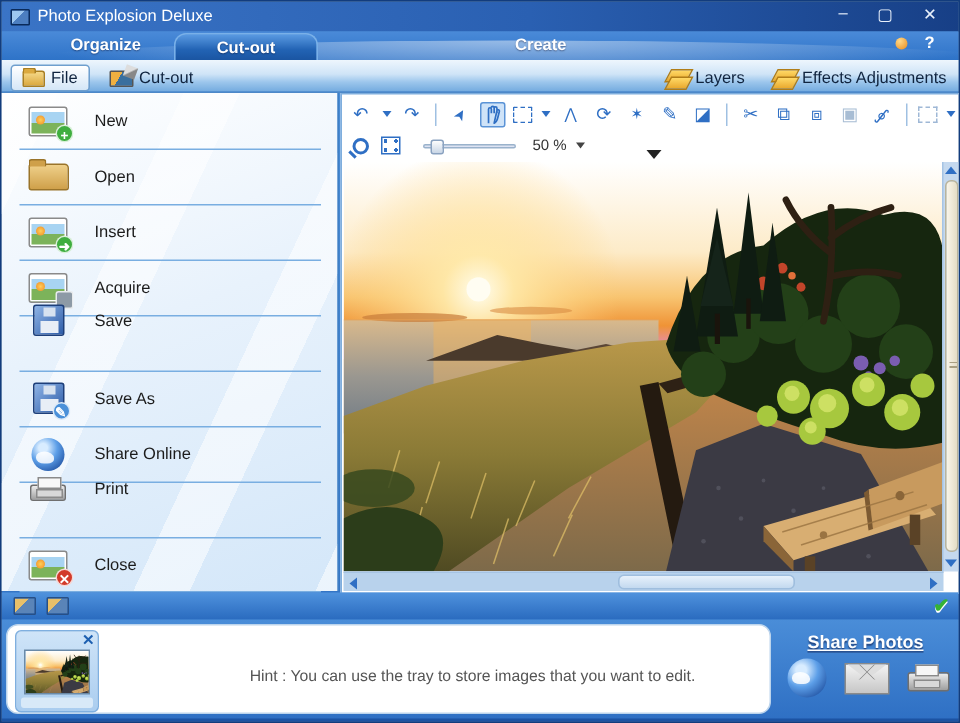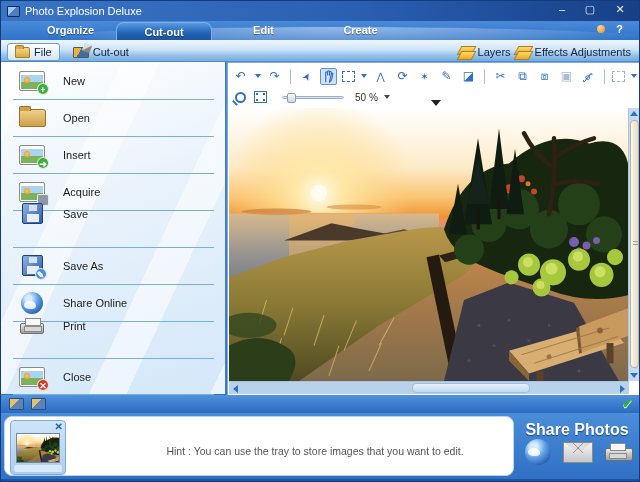--- a/index.html
+++ b/index.html
@@ -39,21 +39,21 @@
   .rbtn.framed{background:linear-gradient(180deg,#ffffff,#d4e6f7);border:1px solid #6f9fce;
     box-shadow:0 1px 1px rgba(255,255,255,.7) inset;}
   .folder-s{width:15px;height:11px;border-radius:1px 2px 1px 1px;position:relative;
     background:linear-gradient(180deg,#f5d98a,#dba93f);border:1px solid #a97f23;}
   .folder-s::before{content:"";position:absolute;left:-1px;top:-3px;width:7px;height:3px;
     background:#dba93f;border:1px solid #a97f23;border-bottom:none;border-radius:2px 2px 0 0;}
   .cutout-s{width:16px;height:11px;position:relative;border:1px solid #555;border-radius:1px;
     background:linear-gradient(120deg,#f0b040 40%,#3a6f9e 40%);}
   .cutout-s::after{content:"";position:absolute;right:-3px;top:-4px;width:8px;height:8px;
     background:linear-gradient(135deg,#ddd 45%,#888 55%);transform:rotate(20deg);}
-  .ribbon-right{margin-left:auto;display:flex;align-items:center;padding-right:8px;}
+  .ribbon-right{margin-left:auto;display:flex;align-items:center;gap:14px;padding-right:8px;}
   .layers-ico{width:16px;height:13px;position:relative;}
   .layers-ico::before,.layers-ico::after{content:"";position:absolute;left:1px;width:13px;height:7px;
     background:linear-gradient(180deg,#ffd966,#e9a82c);border:1px solid #b07d18;transform:skewX(-28deg);}
   .layers-ico::before{top:0;} .layers-ico::after{top:5px;}
   .rlabel{font-size:11px;color:#10243f;}
 
   
   .sidebar{left:0;top:61px;width:225px;height:332px;
     background:
       repeating-linear-gradient(115deg,rgba(255,255,255,.55) 0 34px,rgba(255,255,255,0) 34px 110px),
@@ -157,22 +157,22 @@
   .traypanel{position:absolute;left:3px;top:3px;width:510px;height:60px;background:#fff;border-radius:8px;
     border:1px solid #bcd4ec;}
   .hint{position:absolute;left:120px;top:28px;width:380px;text-align:center;font-size:10.5px;color:#555;}
   .thumbcard{position:absolute;left:5px;top:3px;width:56px;height:55px;border-radius:4px;cursor:pointer;
     background:linear-gradient(180deg,#cfe4f8,#aacdef);border:1px solid #7fafdf;}
   .thumbcard .x{position:absolute;right:2px;top:0px;color:#1d5fb0;font-size:10px;font-weight:bold;cursor:pointer;}
   .thumbcard .img{position:absolute;left:5px;top:12px;width:44px;height:30px;border:1px solid #6a8aa8;overflow:hidden;}
   .thumbcard .strip{position:absolute;left:3px;bottom:2px;width:48px;height:7px;background:#d8e9f8;border-radius:2px;}
 
   .sharezone{position:absolute;left:516px;top:0px;width:124px;height:66px;}
-  .share-title{position:absolute;left:0;top:8px;width:120px;text-align:center;color:#fff;font-size:16px;font-weight:bold;
-    text-shadow:0 1px 1px rgba(0,0,40,.5);}
+  .share-title{position:absolute;left:0;top:8px;width:120px;text-align:center;color:#fff;font-size:12px;font-weight:bold;
+    text-shadow:0 1px 1px rgba(0,0,40,.5);text-decoration:underline;}
   .share-icons{position:absolute;left:2px;top:26px;width:120px;display:flex;justify-content:space-around;align-items:center;}
   .globe.big{width:26px;height:26px;cursor:pointer;}
   .envelope{width:30px;height:21px;border:1px solid #8a8a8a;position:relative;cursor:pointer;
     background:linear-gradient(180deg,#f4f4f4,#c6c6c6);}
   .envelope::before{content:"";position:absolute;left:1px;top:0;width:0;height:0;
     border-left:13px solid transparent;border-right:13px solid transparent;border-top:10px solid #dedede;}
   .envelope::after{content:"";position:absolute;left:1px;top:0;width:26px;height:10px;
     background:linear-gradient(135deg,transparent 48%,#999 49% 51%,transparent 52%),
                linear-gradient(225deg,transparent 48%,#999 49% 51%,transparent 52%);}
   .printer.big{width:28px;height:13px;margin-top:4px;cursor:pointer;}
@@ -189,21 +189,20 @@
     <span class="wctl min">–</span>
     <span class="wctl max">▢</span>
     <span class="wctl cls">✕</span>
   </div>
 
   <div class="abs tabbar">
     <span class="swoosh"></span>
   </div>
   <div class="abs tab" style="left:22px;top:20px;width:95px;">Organize</div>
   <div class="abs tab active" style="left:115px;top:21px;width:96px;height:18px;line-height:18px;">Cut-out</div>
-  <div class="abs tab" style="left:215px;top:20px;width:95px;">Edit</div>
   <div class="abs tab" style="left:312px;top:20px;width:95px;">Create</div>
   <span class="dot-ico" style="top:24px;"></span>
   <span class="help-ico" style="top:22px;">?</span>
 
   <div class="abs ribbon">
     <div class="rbtn framed">
       <span class="folder-s"></span>
       <span>File</span>
     </div>
     <div class="rbtn">

